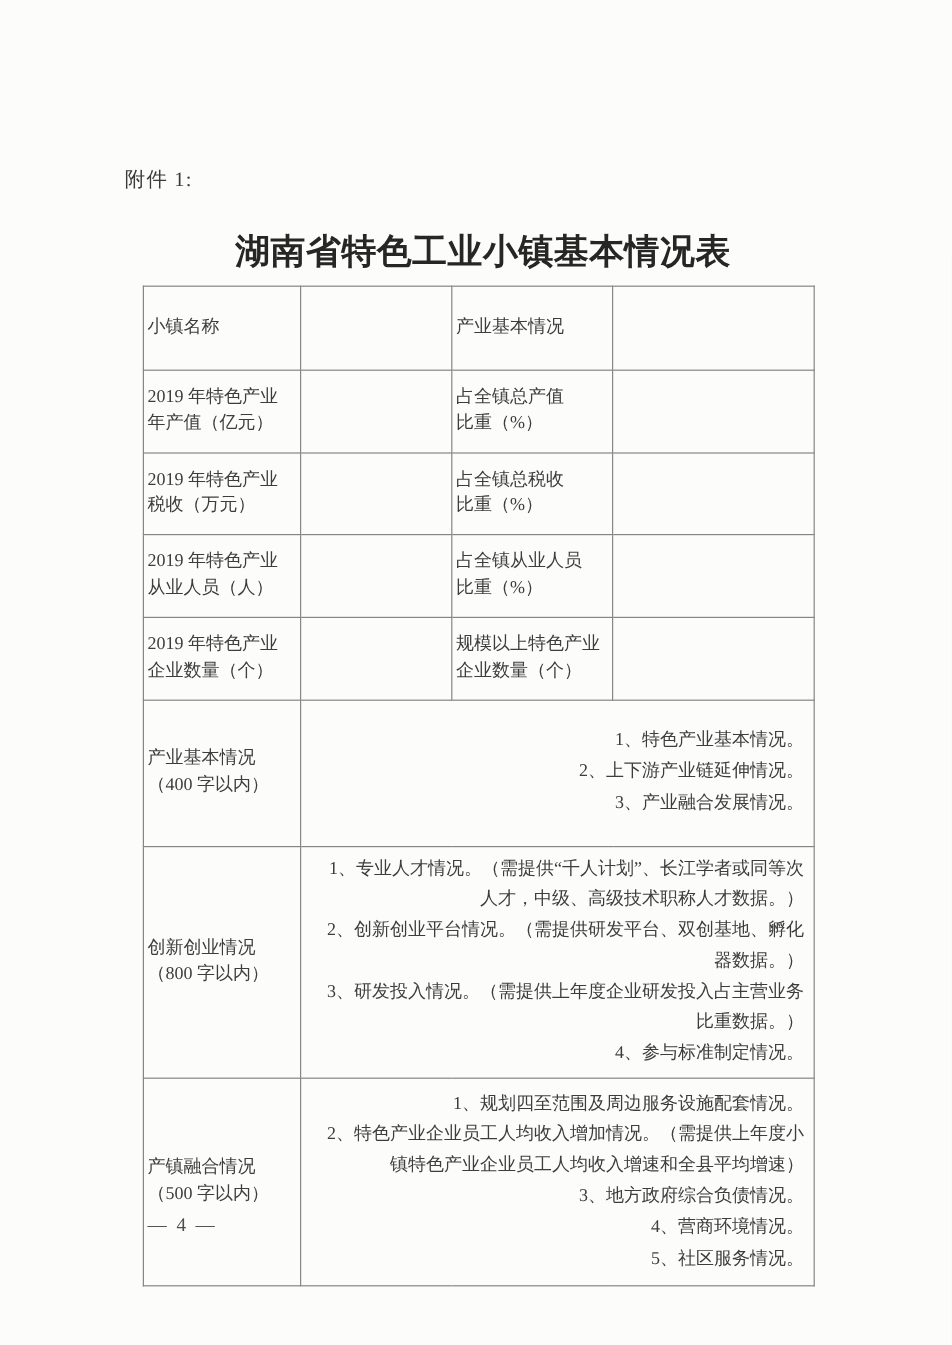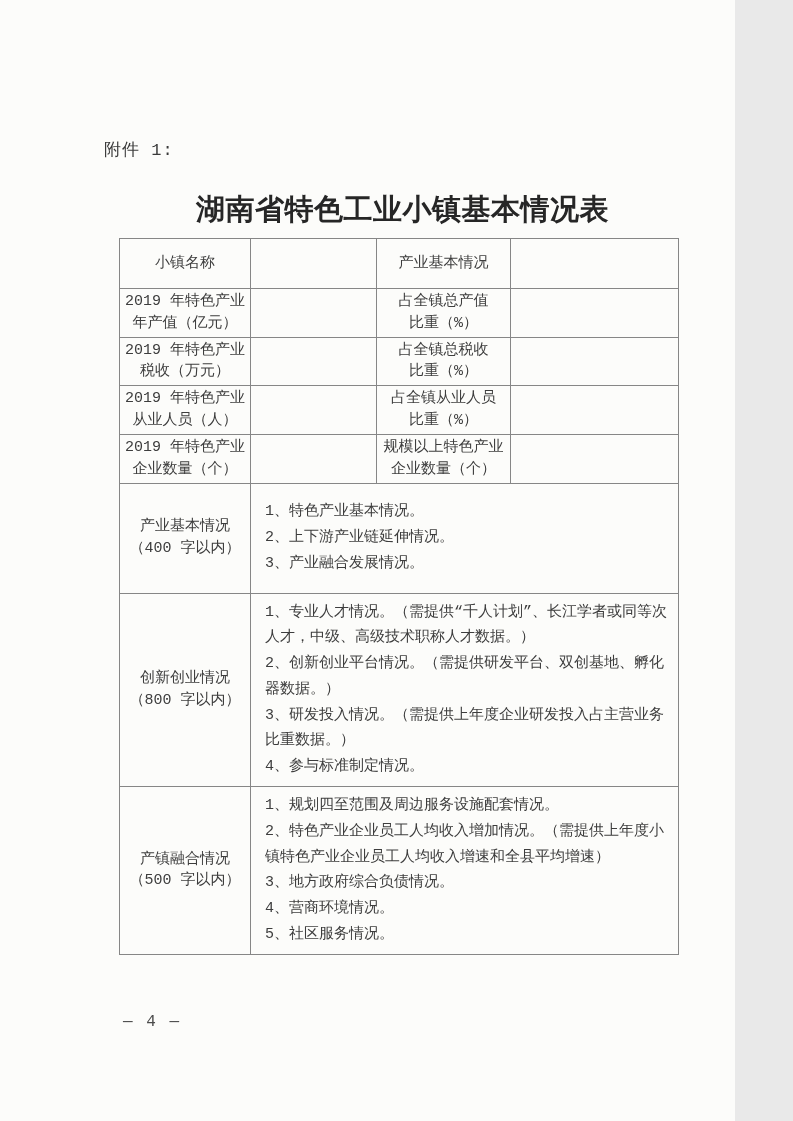--- a/index.html
+++ b/index.html
@@ -3,25 +3,24 @@
 <meta charset="utf-8">
 <style>
   html, body { margin: 0; padding: 0; }
   body {
     width: 793px; height: 1121px;
     background: #e9e9e9;
     font-family: "Liberation Serif", "DejaVu Serif", serif;
   }
   .page {
     position: relative;
-    width: 735px; height: 1121px;
+    width: 793px; height: 1121px;
     background: #fcfcfa;
     color: #3d3d3d;
     overflow: hidden;
-    font-family: Liberation Mono, monospace;
   }
   .attachment {
     position: absolute; left: 104px; top: 138px;
     font-size: 17px; color: #3a3a3a;
     letter-spacing: 1px;
   }
   .doc-title {
     position: absolute; left: 196px; top: 190px;
     font-size: 29px; font-weight: bold; color: #262626;
     letter-spacing: 0.5px;
@@ -34,33 +33,33 @@
     table-layout: fixed;
   }
   table.form td {
     border: 1px solid #868686;
     font-size: 15px;
     color: #3d3d3d;
     vertical-align: middle;
     overflow: hidden;
   }
   td.lbl {
-    text-align: center;
+    text-align: left;
     white-space: pre-line;
     line-height: 1.45;
-    padding: 2px 3px;
+    padding: 12px 3px;
   }
   td.lbl.tight { font-size: 13.5px; letter-spacing: -0.4px; }
   td.val {
     text-align: center;
     white-space: pre-wrap;
     padding: 2px 4px;
   }
   td.content {
-    text-align: left;
+    text-align: right;
     white-space: pre-wrap;
     line-height: 1.72;
     padding: 6px 8px 6px 14px;
   }
   tr.h45  td { height: 45px; }
   tr.h36  td { height: 36px; }
   tr.h47  td { height: 47px; }
   tr.h39  td { height: 39px; }
   tr.h43  td { height: 43px; }
   tr.h44  td { height: 44px; }

